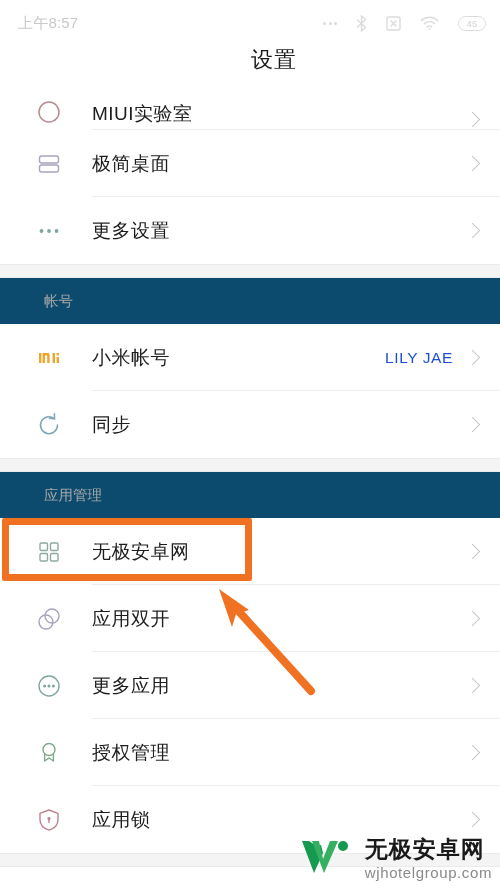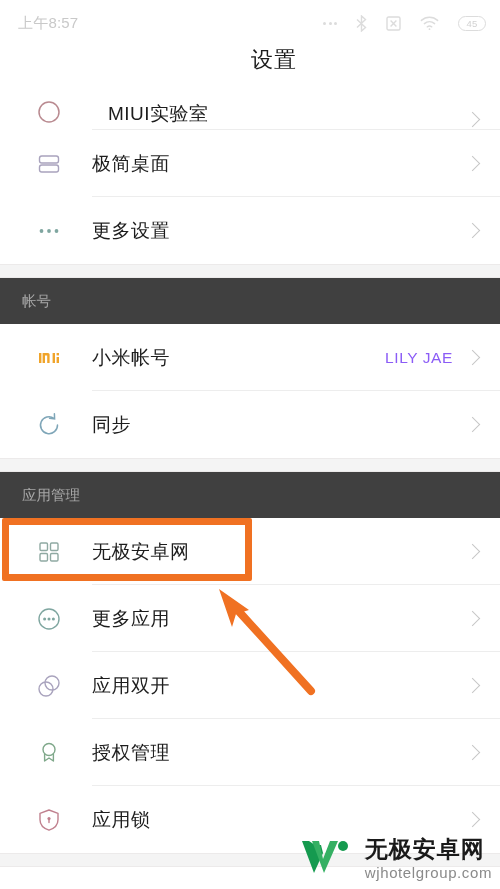--- a/index.html
+++ b/index.html
@@ -66,24 +66,24 @@
 
   .section-gap {
     height: 14px;
     background: #f4f4f4;
     border-top: 1px solid #eceaea;
     border-bottom: 1px solid #eceaea;
   }
   .section-header {
     height: 46px;
     display: flex; align-items: center;
-    padding-left: 22px;
+    padding-left: 44px;
     font-size: 14.5px;
     color: #a8a8a8;
-    background: #404040;
+    background: #0c4a6e;
   }
 
   .row {
     position: relative;
     height: 67px;
     display: flex;
     align-items: center;
     background: #ffffff;
     padding-right: 22px;
   }
@@ -105,38 +105,37 @@
     padding-left: 6px;
   }
   .row-label {
     flex: 1 1 auto;
     font-size: 19px;
     color: #1d1d1d;
     letter-spacing: .5px;
   }
   .row-value {
     font-size: 15.5px;
-    color: #8b5cf6;
+    color: #1d4ed8;
     margin-right: 14px;
     letter-spacing: .6px;
   }
   .chev {
     width: 11px; height: 11px;
     border-right: 1.7px solid #c6c6c6;
     border-top: 1.7px solid #c6c6c6;
     transform: rotate(45deg);
     flex: 0 0 auto;
   }
 
   
   .row.clipped {
     height: 44px;
     align-items: flex-end;
     padding-bottom: 5px;
-    gap: 16px;
   }
   .row.clipped .row-label { position: relative; top: 2px; }
 
   
   .ic { display:block; }
 
   
   .ann-box {
     position: absolute;
     left: 2px;
@@ -298,46 +297,46 @@
           <rect x="4" y="14.5" width="7.5" height="7.5" rx="1.2"></rect>
           <rect x="14.5" y="14.5" width="7.5" height="7.5" rx="1.2"></rect>
         </svg>
       </div>
       <div class="row-label">无极安卓网</div>
       <div class="chev"></div>
     </div>
 
     <div class="row">
       <div class="row-icon">
+        <svg class="ic" width="26" height="26" viewBox="0 0 26 26" fill="none" stroke="#a9a3bd" stroke-width="1.4">
+          <circle cx="16" cy="10" r="7"></circle>
+          <circle cx="10" cy="16" r="7"></circle>
+        </svg>
+      </div>
+      <div class="row-label">应用双开</div>
+      <div class="chev"></div>
+    </div>
+
+    <div class="row">
+      <div class="row-icon">
         <svg class="ic" width="26" height="26" viewBox="0 0 26 26" fill="none" stroke="#7fa6a0" stroke-width="1.4">
           <circle cx="13" cy="13" r="10"></circle>
           <g fill="#7fa6a0" stroke="none">
             <circle cx="8.6" cy="13" r="1.5"></circle>
             <circle cx="13" cy="13" r="1.5"></circle>
             <circle cx="17.4" cy="13" r="1.5"></circle>
           </g>
         </svg>
       </div>
       <div class="row-label">更多应用</div>
       <div class="chev"></div>
     </div>
 
     <div class="row">
       <div class="row-icon">
-        <svg class="ic" width="26" height="26" viewBox="0 0 26 26" fill="none" stroke="#a9a3bd" stroke-width="1.4">
-          <circle cx="16" cy="10" r="7"></circle>
-          <circle cx="10" cy="16" r="7"></circle>
-        </svg>
-      </div>
-      <div class="row-label">应用双开</div>
-      <div class="chev"></div>
-    </div>
-
-    <div class="row">
-      <div class="row-icon">
         <svg class="ic" width="26" height="26" viewBox="0 0 26 26" fill="none" stroke="#7fa88a" stroke-width="1.4" stroke-linejoin="round">
           <circle cx="13" cy="9.5" r="6"></circle>
           <path d="M8.6 14 L8.6 21 L13 18 L17.4 21 L17.4 14"></path>
         </svg>
       </div>
       <div class="row-label">授权管理</div>
       <div class="chev"></div>
     </div>
 
     <div class="row nodivider">

